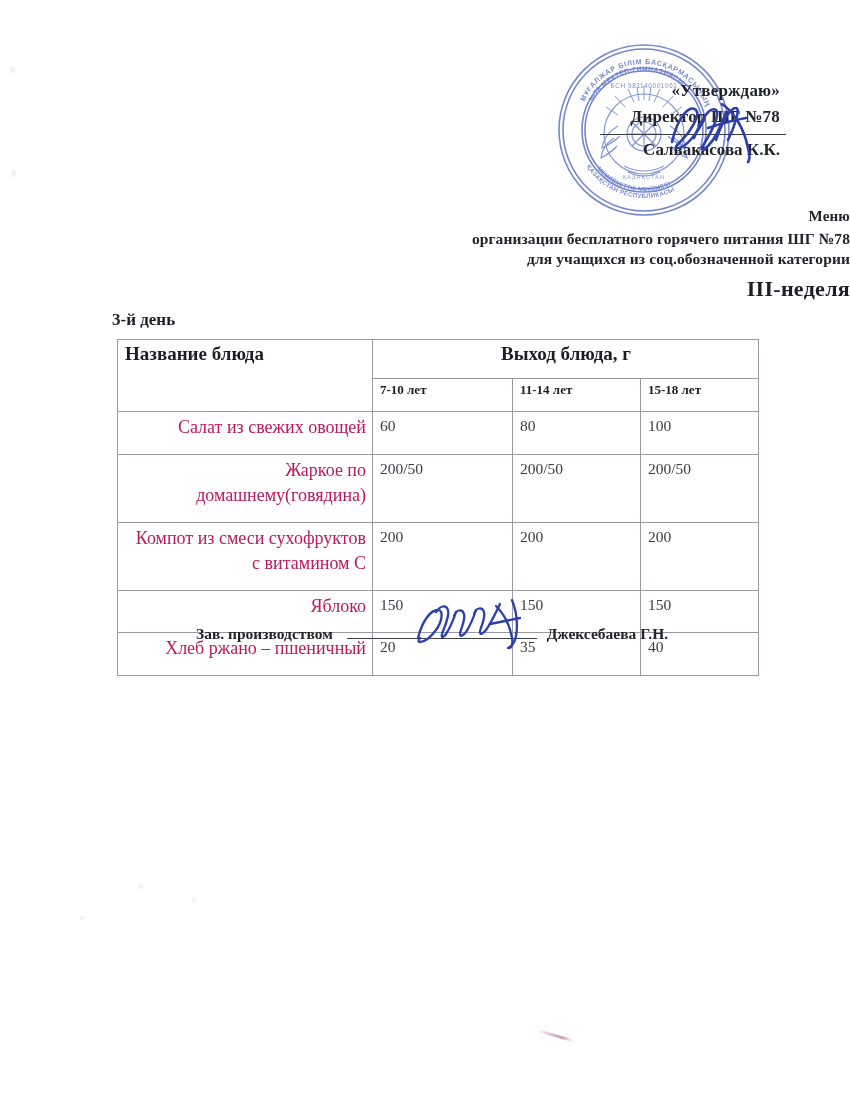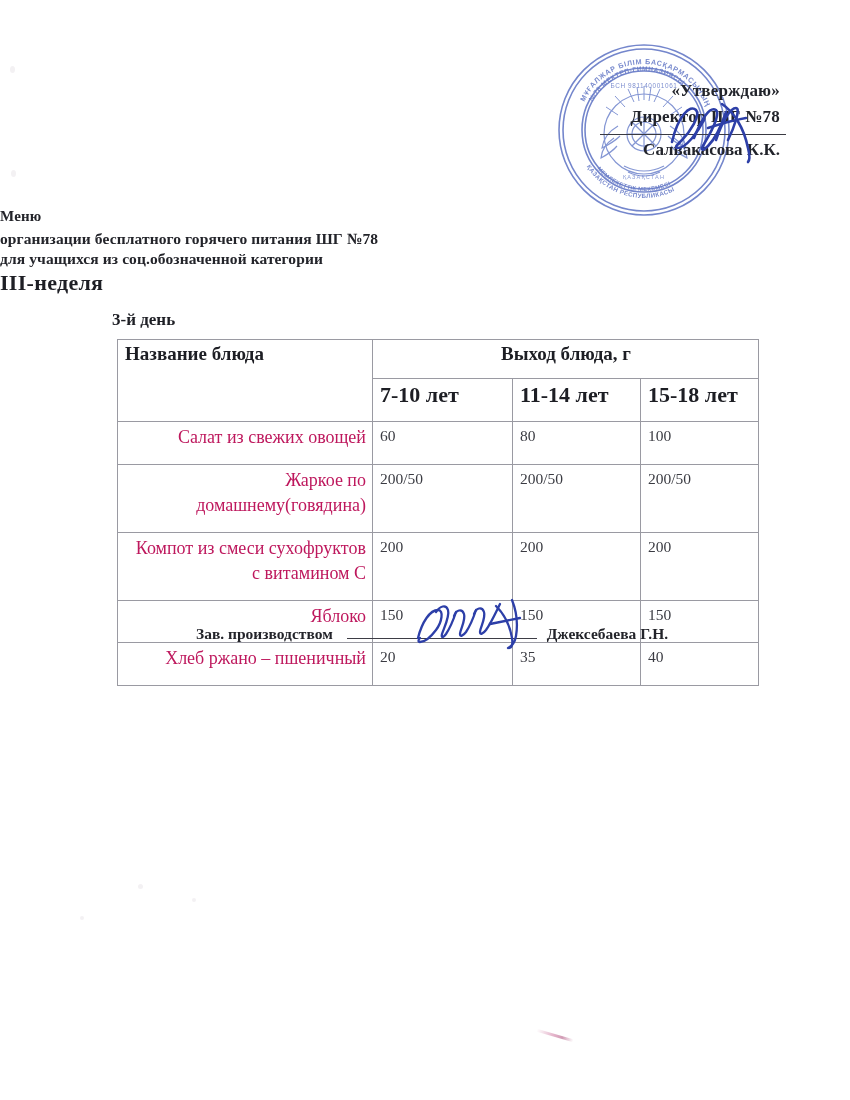--- a/index.html
+++ b/index.html
@@ -98,21 +98,21 @@
     z-index: 6;
     pointer-events: none;
   }
 
   
   .title-block {
     position: absolute;
     left: 0;
     top: 208px;
     width: 850px;
-    text-align: left;
+    text-align: right;
   }
   .title-menu {
     font-family: "Liberation Serif", serif;
     font-weight: bold;
     font-size: 15px;
     color: #23242a;
     letter-spacing: .2px;
   }
   .title-org {
     font-family: "Liberation Serif", serif;
@@ -128,21 +128,21 @@
     font-size: 15.5px;
     color: #23242a;
     margin-top: 2px;
     letter-spacing: .1px;
   }
   .title-week {
     font-family: "Liberation Serif", serif;
     font-weight: bold;
     font-size: 22px;
     color: #1e1f25;
-    margin-top: 2px;
+    margin-top: 8px;
     letter-spacing: .3px;
   }
 
   
   .day-label {
     position: absolute;
     left: 112px;
     top: 297px;
     font-family: "Liberation Serif", serif;
     font-weight: bold;
@@ -180,21 +180,21 @@
     padding-left: 9px;
   }
   th.col-yield {
     font-size: 19px;
     font-weight: bold;
     color: #1d1e24;
     text-align: center;
     padding-top: 6px;
   }
   th.col-age {
-    font-size: 22px;
+    font-size: 13px;
     font-weight: bold;
     color: #1d1e24;
     text-align: left;
     padding-left: 9px;
     padding-top: 4px;
     padding-bottom: 4px;
   }
   td.dish-name {
     font-size: 18px;
     color: #be185d;

